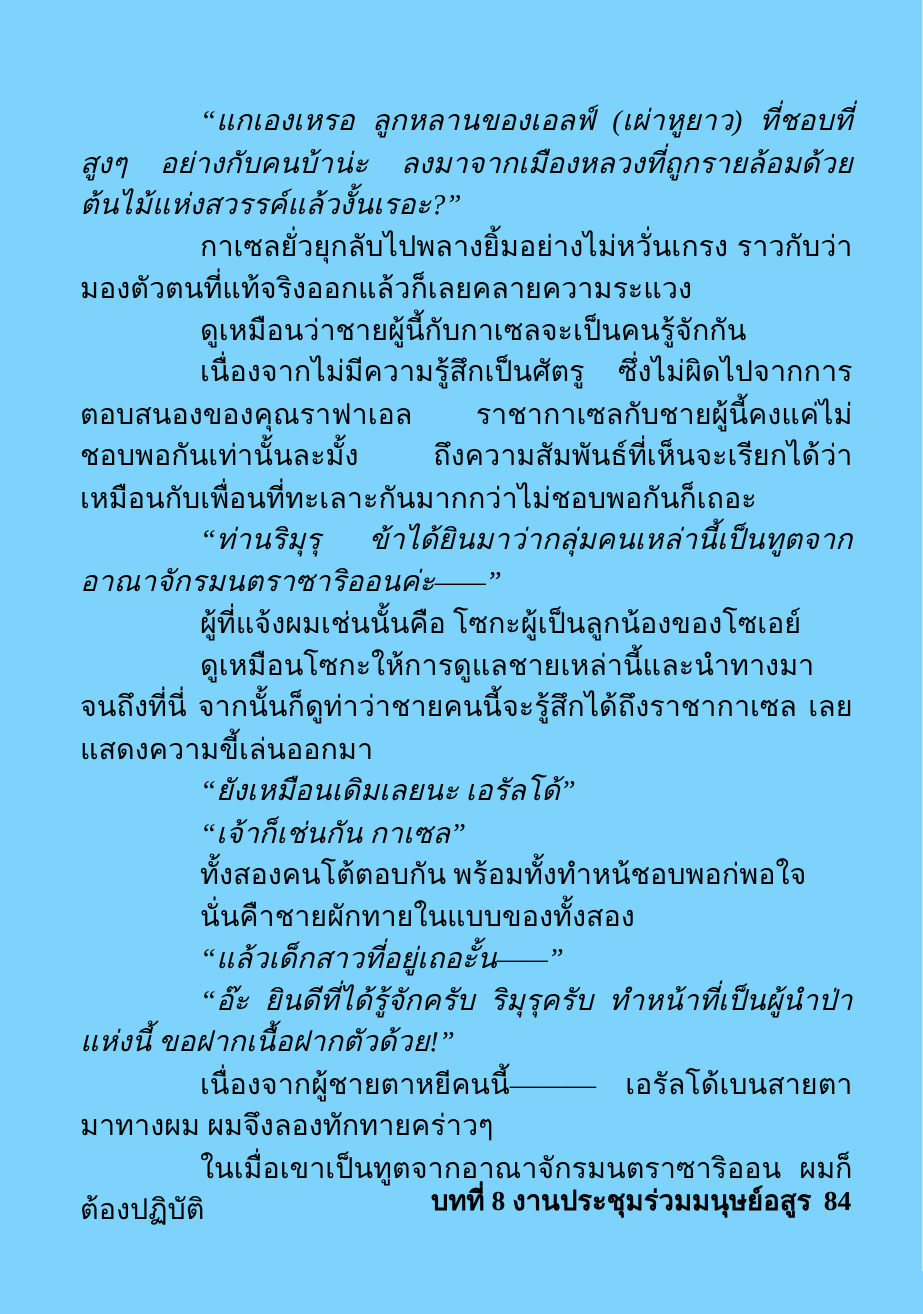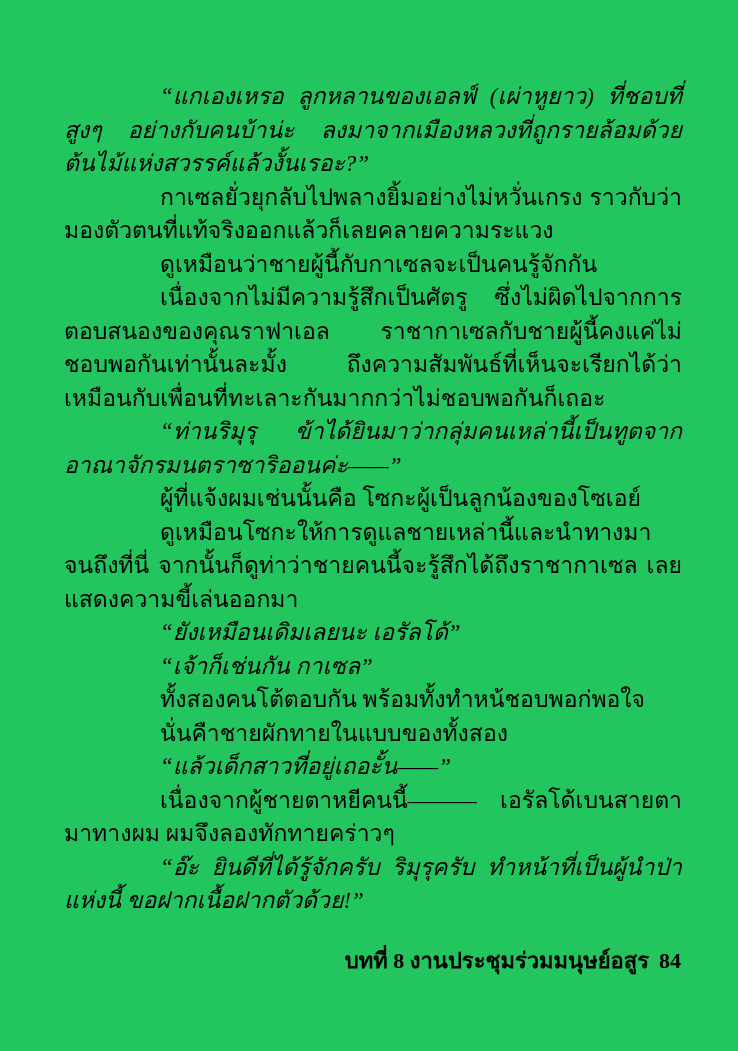--- a/index.html
+++ b/index.html
@@ -4,21 +4,21 @@
 <style>
   html, body {
     margin: 0;
     padding: 0;
     background: #ffffff;
   }
   .page {
     position: relative;
     width: 738px;
     height: 1051px;
-    background: #22c55e;
+    background: #7dd3fc;
     overflow: hidden;
     font-family: "Liberation Serif", "DejaVu Serif", serif;
     color: #000000;
   }
   .text-block {
     position: absolute;
     left: 64px;
     top: 80px;
     width: 618px;
     font-size: 23px;
@@ -57,19 +57,20 @@
       <p class="para narration">ดูเหมือนว่าชายผู้นี้กับกาเซลจะเป็นคนรู้จักกัน</p>
       <p class="para narration">เนื่องจากไม่มีความรู้สึกเป็นศัตรู ซึ่งไม่ผิดไปจากการตอบสนองของคุณราฟาเอล ราชากาเซลกับชายผู้นี้คงแค่ไม่ชอบพอกันเท่านั้นละมั้ง ถึงความสัมพันธ์ที่เห็นจะเรียกได้ว่าเหมือนกับเพื่อนที่ทะเลาะกันมากกว่าไม่ชอบพอกันก็เถอะ</p>
       <p class="para dialogue">“ท่านริมุรุ ข้าได้ยินมาว่ากลุ่มคนเหล่านี้เป็นทูตจากอาณาจักรมนตราซาริออนค่ะ——”</p>
       <p class="para narration">ผู้ที่แจ้งผมเช่นนั้นคือ โซกะผู้เป็นลูกน้องของโซเอย์</p>
       <p class="para narration">ดูเหมือนโซกะให้การดูแลชายเหล่านี้และนำทางมาจนถึงที่นี่ จากนั้นก็ดูท่าว่าชายคนนี้จะรู้สึกได้ถึงราชากาเซล เลยแสดงความขี้เล่นออกมา</p>
       <p class="para dialogue">“ยังเหมือนเดิมเลยนะ เอรัลโด้”</p>
       <p class="para dialogue">“เจ้าก็เช่นกัน กาเซล”</p>
       <p class="para narration">ทั้งสองคนโต้ตอบกัน พร้อมทั้งทำหน้ชอบพอก่พอใจ</p>
       <p class="para narration">นั่นคืาชายผักทายในแบบของทั้งสอง</p>
       <p class="para dialogue">“แล้วเด็กสาวที่อยู่เถอะั้น——”</p>
+      <p class="para dialogue">“อ๊ะ ยินดีที่ได้รู้จักครับ ริมุรุครับ ทำหน้าที่เป็นผู้นำป่าแห่งนี้ ขอฝากเนื้อฝากตัวด้วย!”</p>
       <p class="para narration">เนื่องจากผู้ชายตาหยีคนนี้——— เอรัลโด้เบนสายตามาทางผม ผมจึงลองทักทายคร่าวๆ</p>
-      <p class="para dialogue">“อ๊ะ ยินดีที่ได้รู้จักครับ ริมุรุครับ ทำหน้าที่เป็นผู้นำป่าแห่งนี้ ขอฝากเนื้อฝากตัวด้วย!”</p>
+      <p class="para narration">ในเมื่อเขาเป็นทูตจากอาณาจักรมนตราซาริออน ผมก็ต้องปฏิบัติ</p>
     </div>
   <div class="footer">
     <span>บทที่ 8 งานประชุมร่วมมนุษย์อสูร</span><span class="page-number">84</span>
   </div>
 </div>
 
 </body></html>

